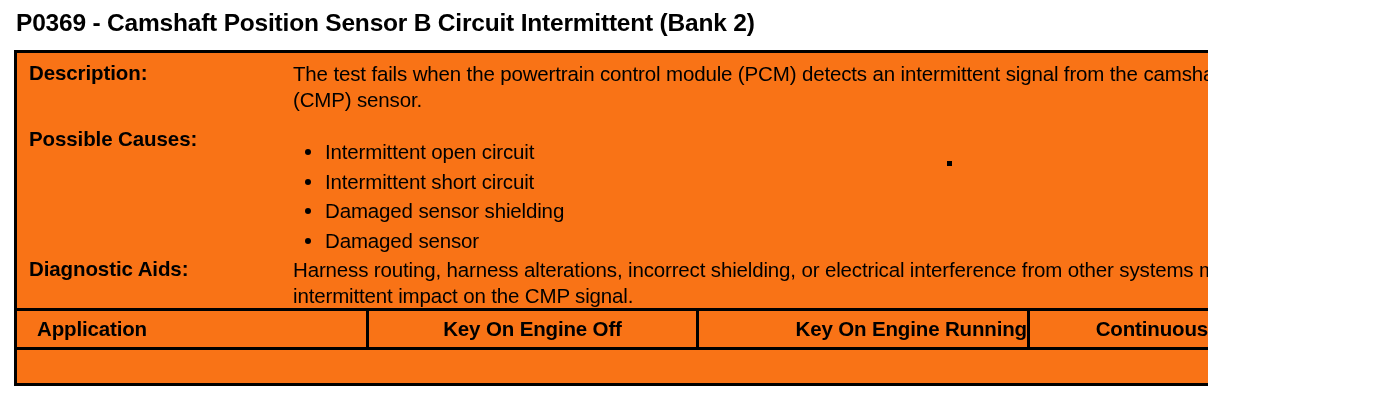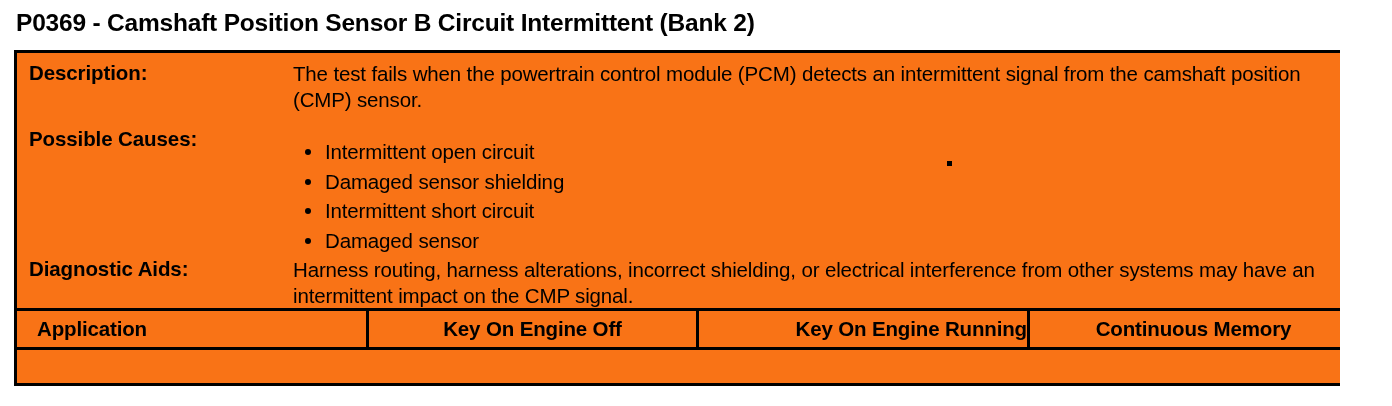--- a/index.html
+++ b/index.html
@@ -10,21 +10,21 @@
   }
   body {
     width: 1392px;
     height: 406px;
     font-family: "Liberation Sans", sans-serif;
     color: #000000;
     -webkit-font-smoothing: none;
   }
   .page {
     position: relative;
-    width: 1340px;
+    width: 1208px;
     height: 406px;
     overflow: hidden;
   }
 
   
   .dtc-title {
     position: absolute;
     left: 16px;
     top: 8px;
     font-size: 24.5px;
@@ -207,25 +207,25 @@
       <div class="info-row" style="top:74px;">
         <span class="info-label">Possible Causes:</span>
         <div class="info-value">
           <ul class="cause-list">
             <li>
               <span class="bullet"></span>
               <span>Intermittent open circuit</span>
             </li>
             <li>
               <span class="bullet"></span>
+              <span>Intermittent short circuit</span>
+            </li>
+            <li>
+              <span class="bullet"></span>
               <span>Damaged sensor shielding</span>
-            </li>
-            <li>
-              <span class="bullet"></span>
-              <span>Intermittent short circuit</span>
             </li>
             <li>
               <span class="bullet"></span>
               <span>Damaged sensor</span>
             </li>
           </ul>
         </div>
       </div>
 
       <div class="info-row" style="top:204px;">

